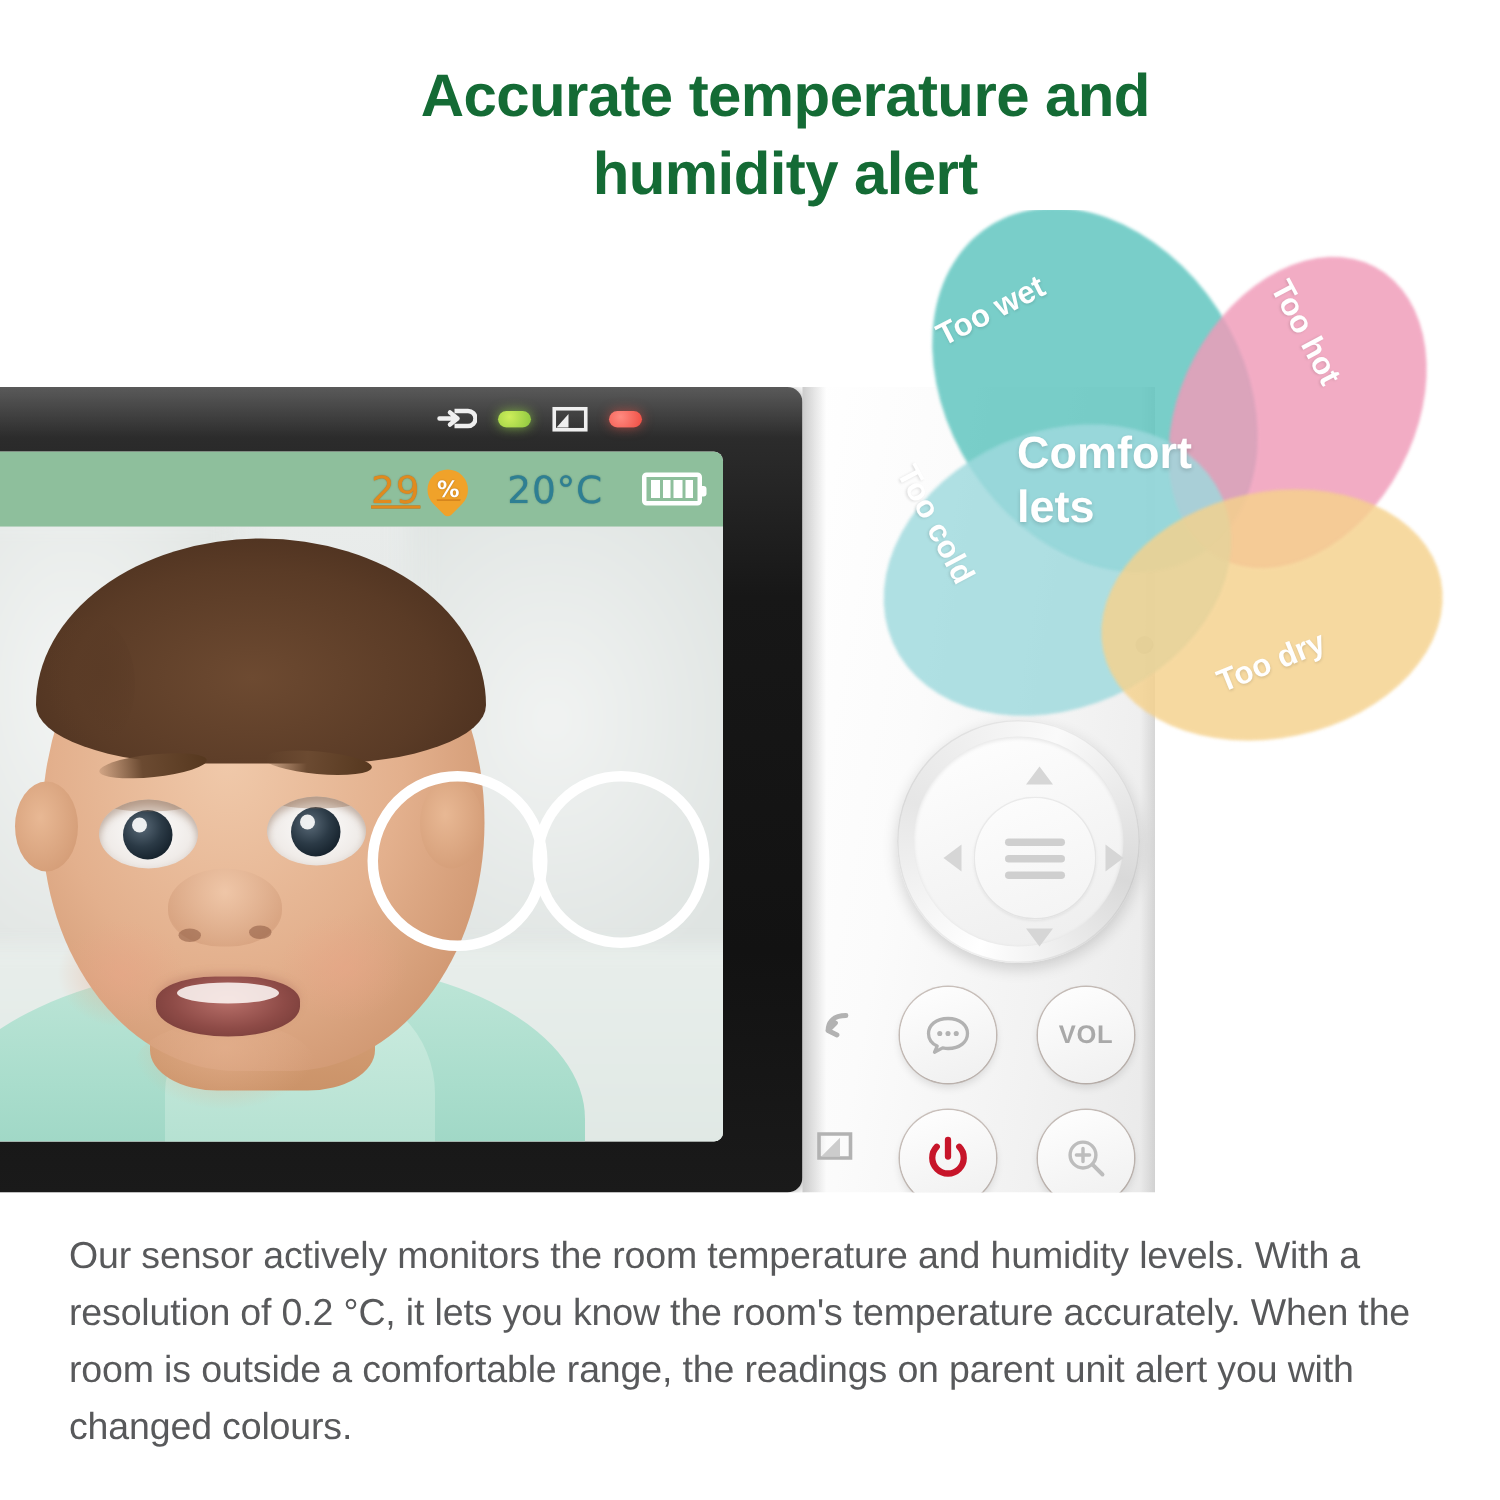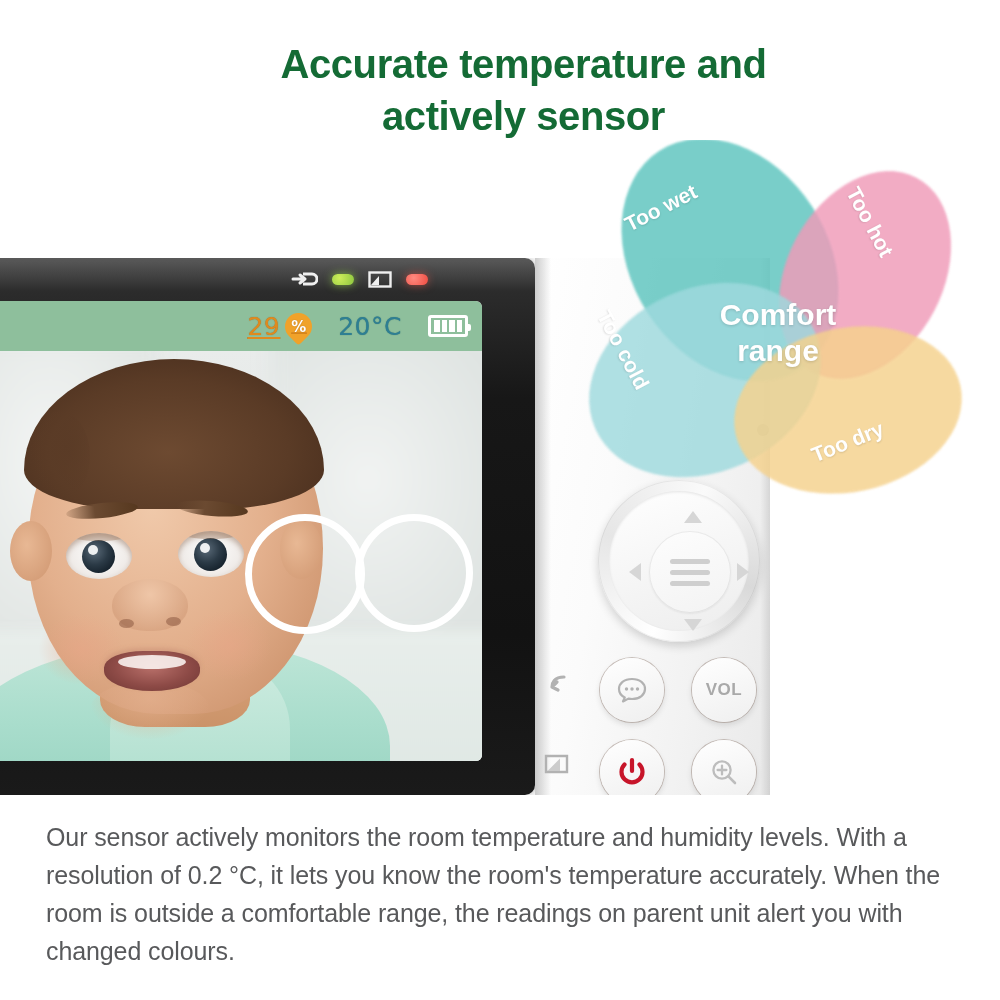--- a/index.html
+++ b/index.html
@@ -356,28 +356,26 @@
   }
   .venn-label.wet  { left: 62px;  top: 56px;  transform: rotate(-27deg); }
   .venn-label.hot  { left: 272px; top: 70px;  transform: rotate(62deg); }
   .venn-label.cold { left: 20px;  top: 198px; transform: rotate(62deg); }
   .venn-label.dry  { left: 250px; top: 290px; transform: rotate(-22deg); }
 
   .comfort {
     position:absolute;
     left: 118px; top: 145px;
     width: 200px;
-    text-align:center;
     color: #ffffff;
     font-weight: bold;
     font-size: 30px;
     line-height: 36px;
     text-shadow: 0 1px 3px rgba(0,0,0,.16);
     font-family: "Liberation Sans", sans-serif;
-    margin-top: 12px;
   }
 
   
   .bodycopy {
     position: absolute;
     left: 46px;
     top: 818px;
     width: 900px;
     color: #58595b;
     font-size: 25px;
@@ -386,21 +384,21 @@
     letter-spacing: -0.1px;
   }
 </style>
 </head>
 <body>
 
 <div id="page">
 
   <h1 class="headline">
     <span class="ln">Accurate temperature and</span>
-    <span class="ln">actively sensor</span>
+    <span class="ln">humidity alert</span>
   </h1>
 
   <div class="hero">
 
     <div class="monitor-bezel">
       <div class="bezel-topsheen"></div>
 
       <div class="bezel-icons">
         <span class="bezel-ico">
           <svg width="28" height="14" viewBox="0 0 28 14">
@@ -555,19 +553,19 @@
       </g>
     </svg>
 
     <span class="venn-label wet">Too wet</span>
     <span class="venn-label hot">Too hot</span>
     <span class="venn-label cold">Too cold</span>
     <span class="venn-label dry">Too dry</span>
 
     <div class="comfort">
       <div>Comfort</div>
-      <div>range</div>
+      <div>lets</div>
     </div>
   </div>
 
   <p class="bodycopy">Our sensor actively monitors the room temperature and humidity levels. With a resolution of 0.2 °C, it lets you know the room's temperature accurately. When the room is outside a comfortable range, the readings on parent unit alert you with changed colours.</p>
 
 </div>
 
 </body></html>

